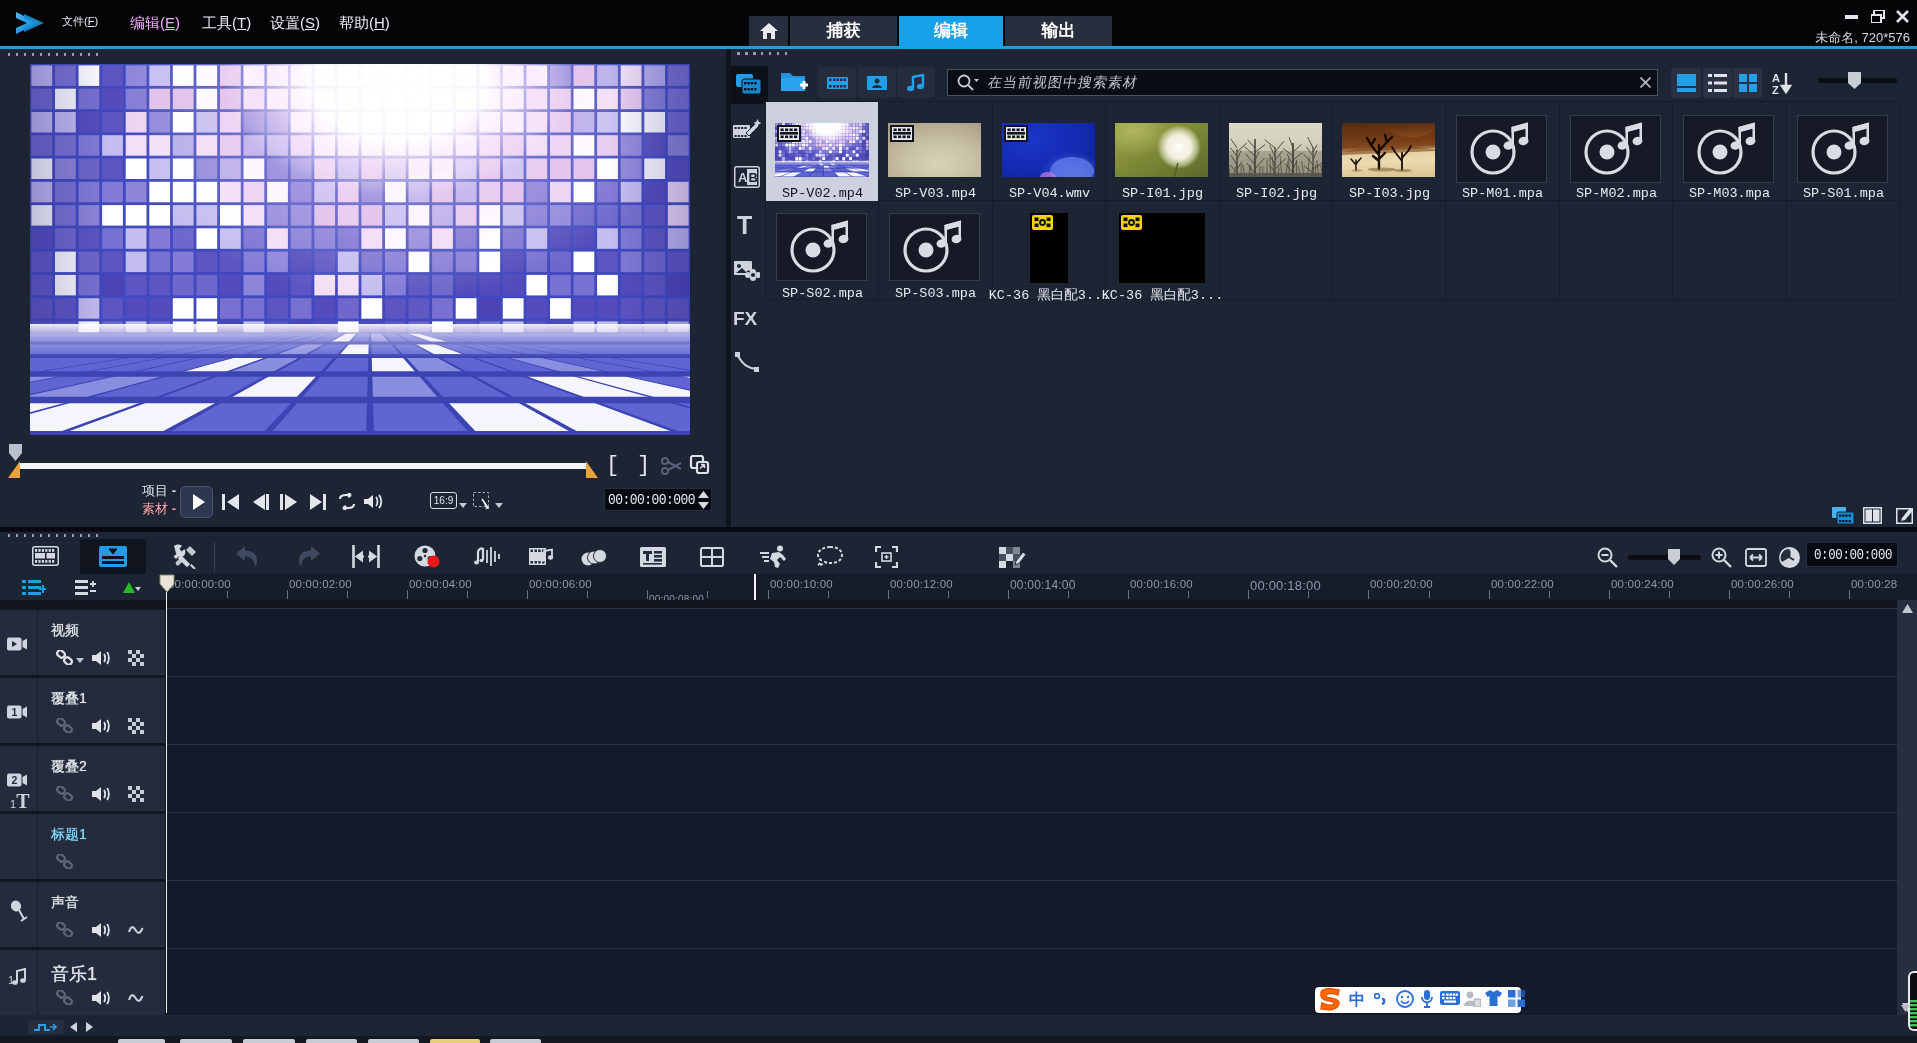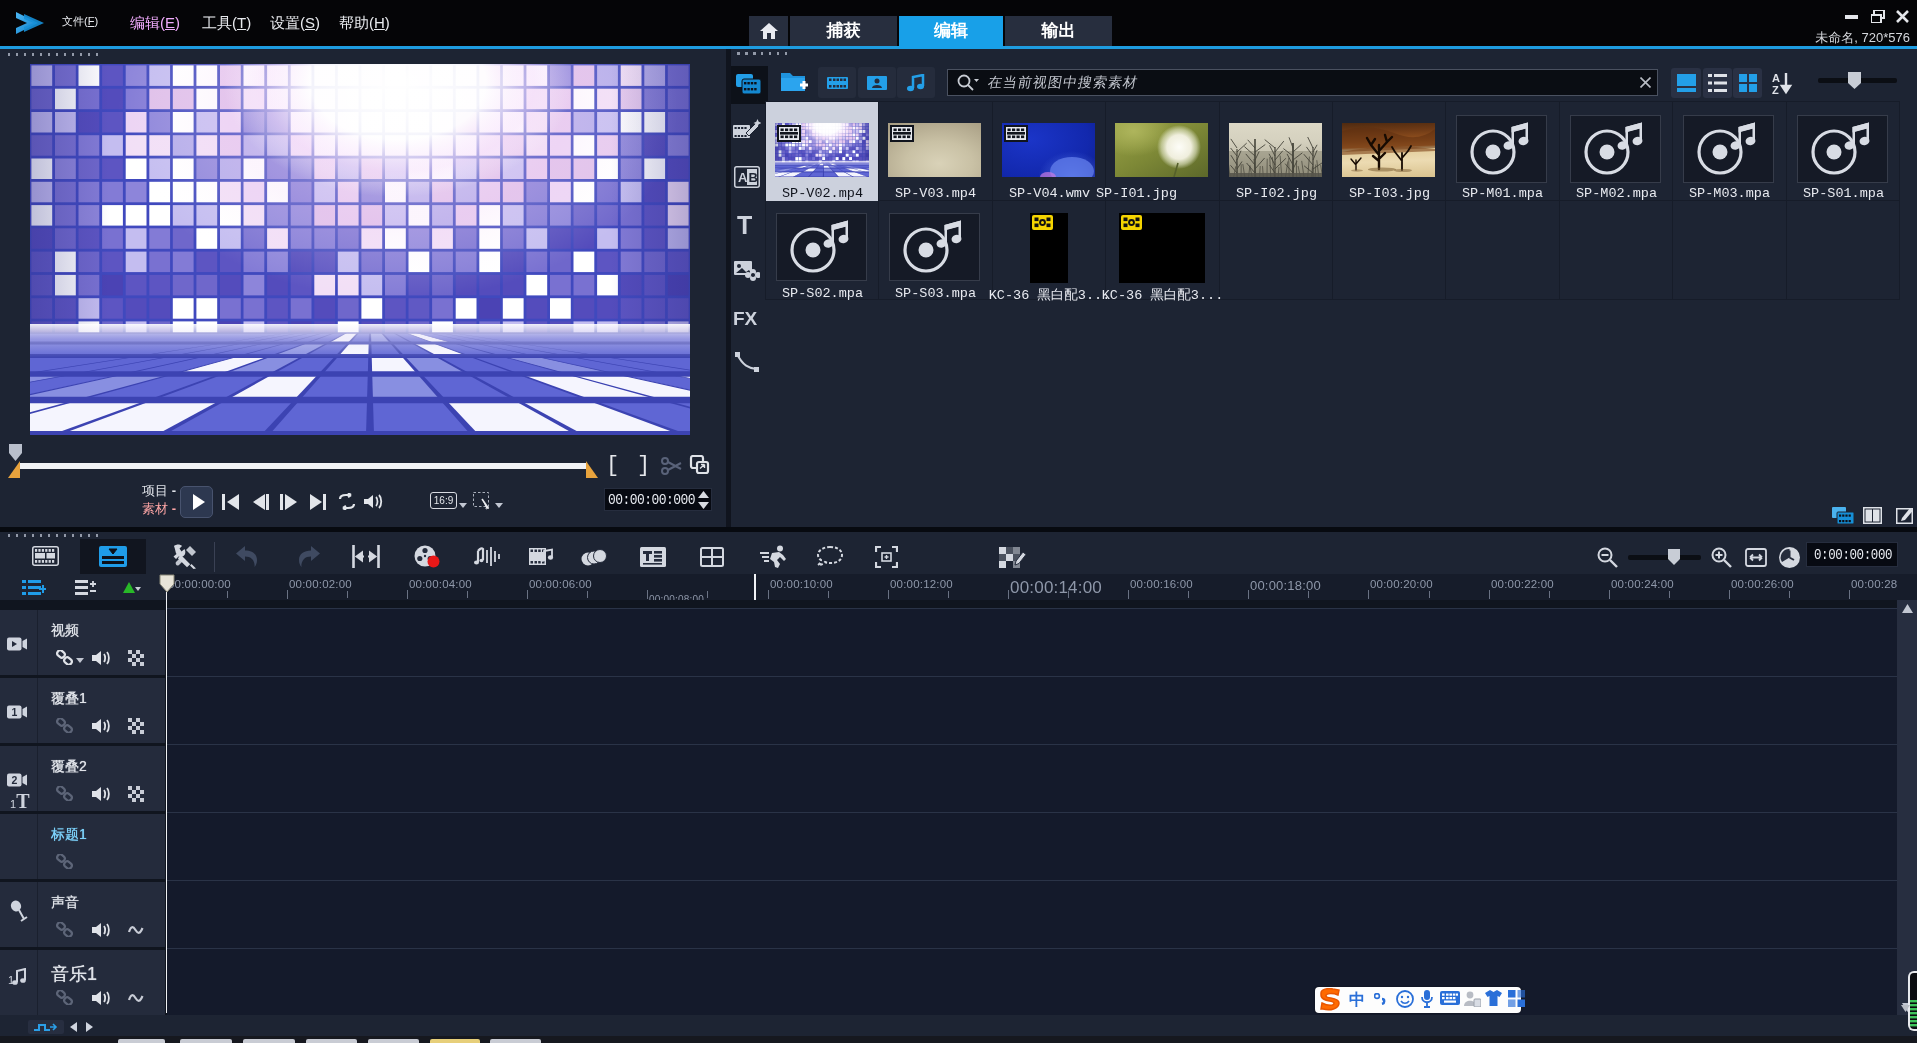--- a/index.html
+++ b/index.html
@@ -750,21 +750,21 @@
       <radialGradient id="dand" cx="0.5" cy="0.5" r="0.5">
         <stop offset="0" stop-color="#fdfdf8" stop-opacity="1"></stop>
         <stop offset="0.55" stop-color="#f6f4e6" stop-opacity="0.95"></stop>
         <stop offset="0.8" stop-color="#eef0d8" stop-opacity="0.55"></stop>
         <stop offset="1" stop-color="#eef0d8" stop-opacity="0"></stop>
       </radialGradient>
     </defs>
     <circle cx="64" cy="24" r="22" fill="url(#dand)"></circle>
     <path d="M63 40 L59 54" stroke="#55602a" stroke-width="1.6"></path>
   </svg>
-<div class="abs mono" style="left:1096px;top:186px;width:133px;color:#e8eaf0;font-size:13.5px">SP-I01.jpg</div>
+<div class="abs mono" style="left:1096px;top:186px;width:133px;text-align:center;color:#e8eaf0;font-size:13.5px">SP-I01.jpg</div>
 <div class="abs" style="left:1229px;top:123px;width:93px;height:54px;background:linear-gradient(180deg,#dcd8c6 0%,#d6d2c0 30%,#c5c1af 60%,#a09c8a 100%)"></div>
 <svg style="position:absolute;left:1228.6px;top:123px;" width="93" height="54" viewBox="0 0 93 54">
     <rect y="28" width="93" height="26" fill="#76735f" opacity="0.4"></rect>
     <g stroke="#45443a" fill="none">
       <path d="M26 54 L26 16" stroke-width="1.6"></path>
       <path d="M26 50 L17.6 40.0" stroke-width="0.9"></path>
       <path d="M26 46 L35.6 35.0" stroke-width="0.9"></path>
       <path d="M26 42 L16.8 30.9" stroke-width="0.9"></path>
       <path d="M26 37 L30.2 28.5" stroke-width="0.9"></path>
       <path d="M26 33 L15.4 23.6" stroke-width="0.9"></path>
@@ -1172,21 +1172,21 @@
 <div class="abs" style="left:587px;top:17px;width:1px;height:7px;background:#6a7284"></div>
 <div class="abs" style="left:649px;top:20px;color:#8e97a9;font-size:10px;letter-spacing:0.2px">00:00:08:00</div>
 <div class="abs" style="left:647px;top:16px;width:1px;height:9px;background:#6a7284"></div>
 <div class="abs" style="left:707px;top:17px;width:1px;height:7px;background:#6a7284"></div>
 <div class="abs" style="left:770px;top:4px;color:#8e97a9;font-size:11.5px;letter-spacing:0.2px">00:00:10:00</div>
 <div class="abs" style="left:768px;top:16px;width:1px;height:9px;background:#6a7284"></div>
 <div class="abs" style="left:828px;top:17px;width:1px;height:7px;background:#6a7284"></div>
 <div class="abs" style="left:890px;top:4px;color:#8e97a9;font-size:11.5px;letter-spacing:0.2px">00:00:12:00</div>
 <div class="abs" style="left:888px;top:16px;width:1px;height:9px;background:#6a7284"></div>
 <div class="abs" style="left:948px;top:17px;width:1px;height:7px;background:#6a7284"></div>
-<div class="abs" style="left:1010px;top:4px;color:#8e97a9;font-size:17px;letter-spacing:0.2px">00:00:14:00</div>
+<div class="abs" style="left:1010px;top:4px;color:#8e97a9;font-size:12px;letter-spacing:0.2px">00:00:14:00</div>
 <div class="abs" style="left:1008px;top:16px;width:1px;height:9px;background:#6a7284"></div>
 <div class="abs" style="left:1068px;top:17px;width:1px;height:7px;background:#6a7284"></div>
 <div class="abs" style="left:1130px;top:4px;color:#8e97a9;font-size:11.5px;letter-spacing:0.2px">00:00:16:00</div>
 <div class="abs" style="left:1128px;top:16px;width:1px;height:9px;background:#6a7284"></div>
 <div class="abs" style="left:1188px;top:17px;width:1px;height:7px;background:#6a7284"></div>
 <div class="abs" style="left:1250px;top:4px;color:#8e97a9;font-size:13px;letter-spacing:0.2px">00:00:18:00</div>
 <div class="abs" style="left:1248px;top:16px;width:1px;height:9px;background:#6a7284"></div>
 <div class="abs" style="left:1308px;top:17px;width:1px;height:7px;background:#6a7284"></div>
 <div class="abs" style="left:1370px;top:4px;color:#8e97a9;font-size:11.5px;letter-spacing:0.2px">00:00:20:00</div>
 <div class="abs" style="left:1368px;top:16px;width:1px;height:9px;background:#6a7284"></div>

